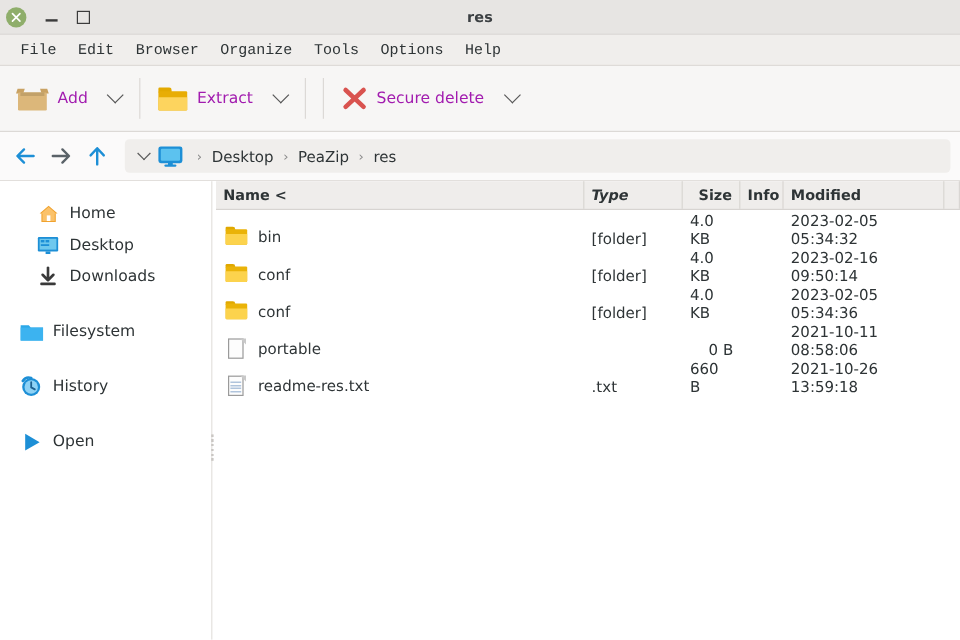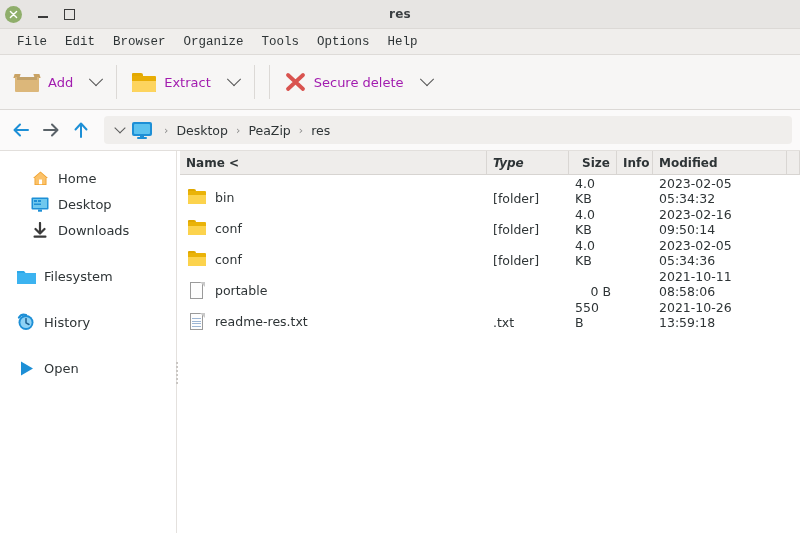--- a/index.html
+++ b/index.html
@@ -459,21 +459,21 @@
               <span class="pg"></span>
                 <span class="fold"></span>
               <span class="ln" style="top:5px"></span>
                 <span class="ln" style="top:7.5px"></span>
               <span class="ln" style="top:10px"></span>
                 <span class="ln" style="top:12.5px"></span>
             </span>
             <span>readme-res.txt</span>
           </div>
           <div class="td td-type">.txt</div>
-          <div class="td td-size">550 B</div>
+          <div class="td td-size">660 B</div>
           <div class="td td-info"></div>
           <div class="td td-mod">2021-10-26 13:59:18</div>
         </div>
 
       </div>
     </div>
   </div>
 </div>
 
 </body></html>

